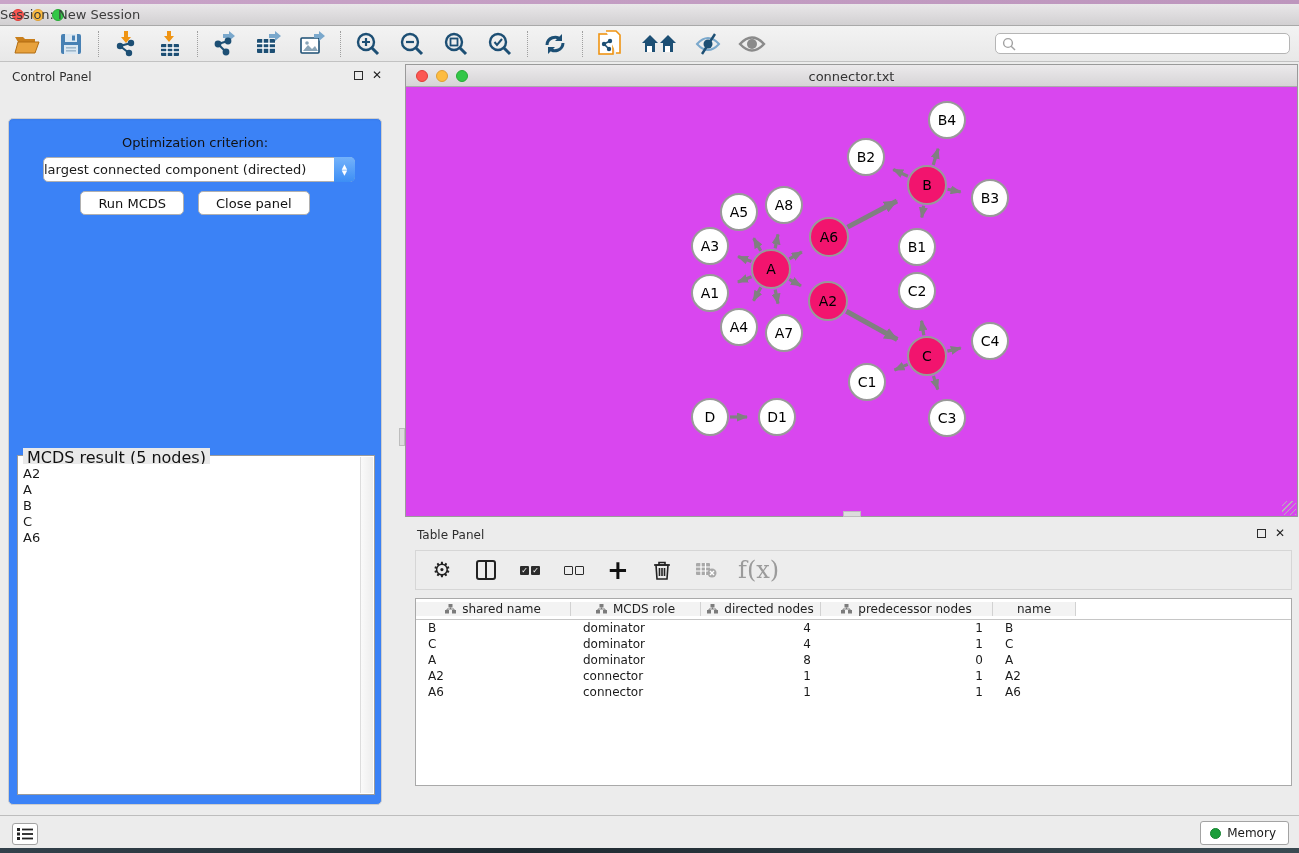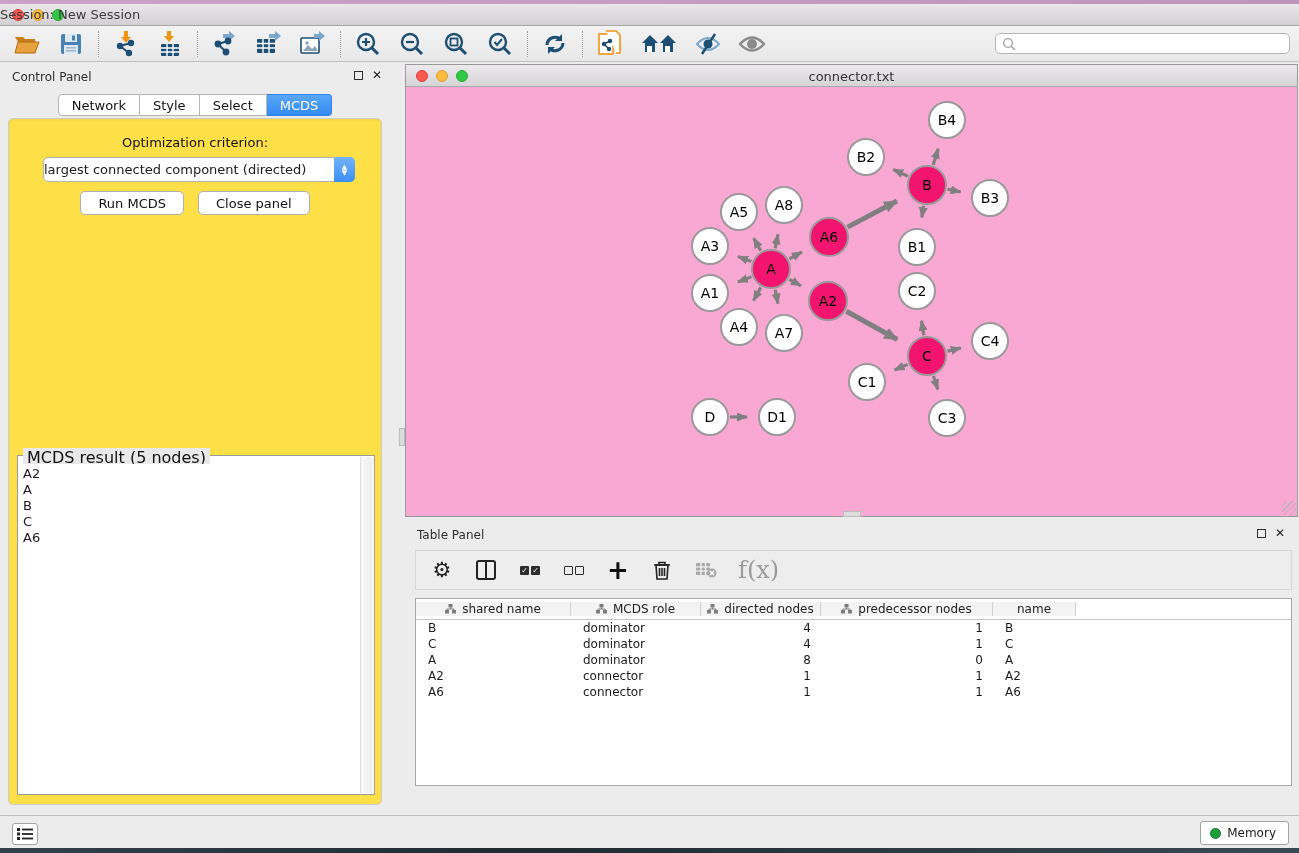--- a/index.html
+++ b/index.html
@@ -33,39 +33,39 @@
   .win-icons { position:absolute; right:8px; top:8px; display:flex; gap:9px; align-items:center; }
   .float-ico { width:9px; height:9px; border:1.5px solid #2c2c2c; display:inline-block; }
   .close-ico { font-size:12px; font-weight:bold; color:#1c1c1c; line-height:10px; }
 
   .seg-tabs { display:flex; justify-content:center; margin-top:4px; }
   .seg-tab { height:22px; padding:0 13px; background:#fff; border:1px solid #b5b5b5; border-left:none; font-size:13px; color:#111; display:flex; align-items:center; cursor:pointer; }
   .seg-tab:first-child { border-left:1px solid #b5b5b5; border-radius:4px 0 0 4px; }
   .seg-tab:last-child { border-radius:0 4px 4px 0; }
   .seg-tab.active { background:linear-gradient(#5aa7f8,#338af0); border-color:#2f83e8; color:#fff; }
 
-  .cp-inner { position:absolute; left:8px; top:56px; width:374px; height:687px; background:#fde047; border:1px solid #cdcdcd; border-radius:5px; box-shadow:inset 0 1px 2px rgba(0,0,0,.05); }
+  .cp-inner { position:absolute; left:8px; top:56px; width:374px; height:687px; background:#3b82f6; border:1px solid #cdcdcd; border-radius:5px; box-shadow:inset 0 1px 2px rgba(0,0,0,.05); }
   .opt-label { text-align:center; margin-top:16px; font-size:13px; color:#111; }
   .dropdown { position:absolute; left:34px; top:38px; width:312px; height:25px; background:#fff; border:1px solid #b0b0b0; border-radius:5px; display:flex; align-items:center; cursor:pointer; }
   .dropdown .dd-text { flex:1; font-size:13px; white-space:nowrap; overflow:hidden; }
   .dd-btn { width:21px; height:25px; margin:-1px -1px -1px 0; border-radius:0 5px 5px 0; background:linear-gradient(#74b3fb,#3d8ef5); display:flex; flex-direction:column; align-items:center; justify-content:center; color:#fff; font-size:7px; line-height:6px; }
   .cp-buttons { position:absolute; left:0; top:72px; width:100%; display:flex; justify-content:center; gap:14px; }
   .cp-btn { height:24px; padding:0 17px; background:#fff; border:1px solid #b0b0b0; border-radius:5px; font-size:13px; color:#111; display:flex; align-items:center; cursor:pointer; }
 
   .result-group { position:absolute; left:8px; top:336px; width:358px; height:340px; border:1px solid #9b9b9b; background:#fff; }
   .result-label { position:absolute; left:5px; top:-8px; background:#e9e9e9; padding:0 4px; font-size:16px; color:#111; }
   .result-list { position:absolute; left:1px; top:8px; right:14px; bottom:1px; background:#fff; font-size:13px; padding:2px 0 0 4px; line-height:16px; overflow:hidden; }
   .result-scroll { position:absolute; top:1px; right:1px; bottom:1px; width:13px; background:linear-gradient(90deg,#fafafa,#ededed); border-left:1px solid #ddd; }
 
   
   .net-window { position:absolute; left:405px; top:64px; width:893px; height:453px; border:1px solid #9a9a9a; background:#fff; }
   .inner-titlebar { position:relative; height:22px; background:linear-gradient(#eceaec,#d6d4d6); border-bottom:1px solid #ababab; }
   .inner-titlebar .title { position:absolute; left:0; right:0; top:4px; text-align:center; font-size:13px; color:#333; }
   .inner-titlebar .tl { top:5px; }
-  .net-canvas { position:absolute; left:0; top:22px; right:0; bottom:0; background:#f9a8d4; overflow:hidden; }
+  .net-canvas { position:absolute; left:0; top:22px; right:0; bottom:0; background:#d946ef; overflow:hidden; }
   .resize-grip { position:absolute; right:1px; bottom:1px; width:14px; height:14px;
     background:repeating-linear-gradient(135deg, transparent 0 3px, #b5b5b5 3px 4px); cursor:nwse-resize; }
   .split-handle-v { position:absolute; left:399px; top:428px; width:6px; height:18px; background:#dcdcdc; border:1px solid #bdbdbd; }
   .split-handle-h { position:absolute; left:843px; top:511px; width:18px; height:6px; background:#dcdcdc; border:1px solid #bdbdbd; }
 
   
   .table-panel { position:absolute; left:405px; top:520px; width:894px; height:295px; }
   .tp-toolbar { position:absolute; left:10px; top:30px; right:7px; height:40px; background:#ededed; border:1px solid #d6d6d6; display:flex; align-items:center; gap:20px; padding-left:14px; }
   .tp-ico { display:flex; align-items:center; justify-content:center; width:24px; height:24px; cursor:pointer; }
   .fx { font-family:"DejaVu Serif","Liberation Serif",serif; font-size:24px; color:#9b9b9b; }
@@ -259,26 +259,20 @@
 </div>
 
 <div class="control-panel">
   <div class="panel-titlerow">
     <span class="panel-title">Control Panel</span>
     <span class="win-icons">
       <span class="float-ico"></span>
       <span class="close-ico">✕</span>
     </span>
   </div>
-  <div class="seg-tabs" id="cp-tabs">
-      <div class="seg-tab">Network</div>
-      <div class="seg-tab">Style</div>
-      <div class="seg-tab">Select</div>
-      <div class="seg-tab active">MCDS</div>
-    </div>
   <div class="cp-inner">
     <div class="opt-label">Optimization criterion:</div>
     <div class="dropdown">
       <span class="dd-text">largest connected component (directed)</span>
       <span class="dd-btn">
           <span>▲</span>
           <span>▼</span>
         </span>
     </div>
     <div class="cp-buttons">

